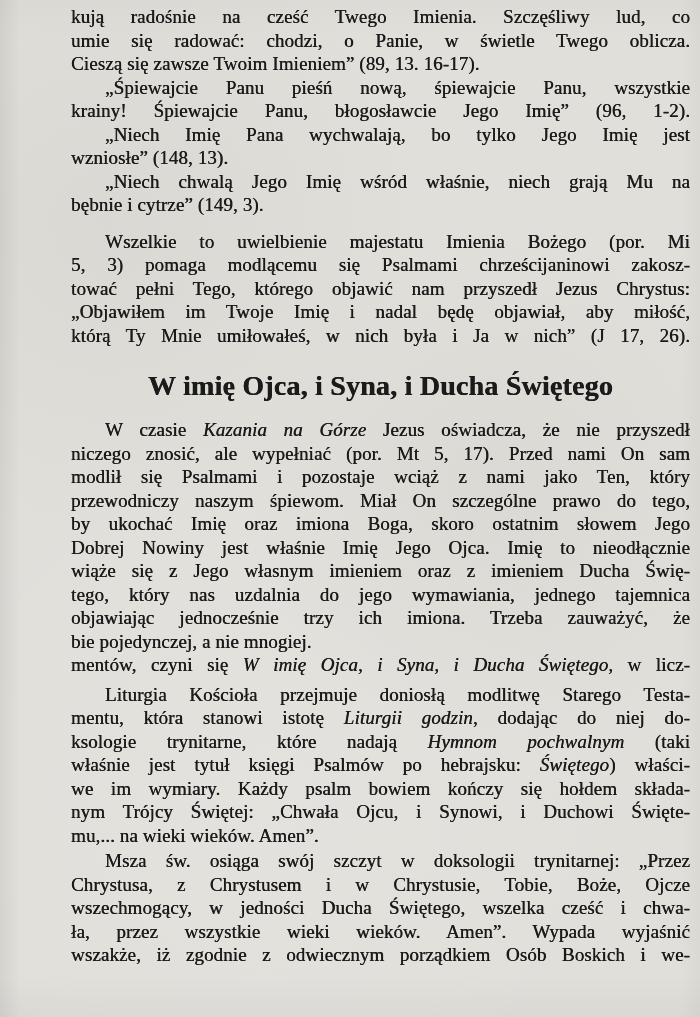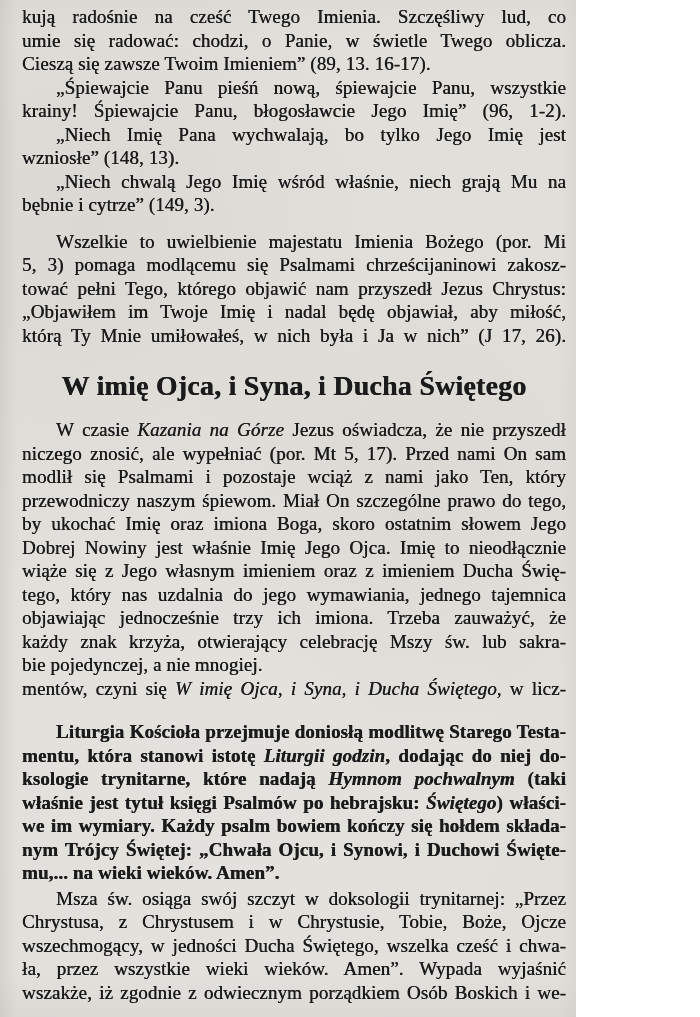--- a/index.html
+++ b/index.html
@@ -5,23 +5,23 @@
   html, body {
     margin: 0;
     padding: 0;
     width: 700px;
     height: 1017px;
     overflow: hidden;
   }
   .scan-page {
     position: relative;
     box-sizing: border-box;
-    width: 576px;
+    width: 700px;
     height: 1017px;
-    padding: 5px 10px 0 22px;
+    padding: 5px 10px 0 71px;
     background-color: #e1dfda;
     background-image:
       radial-gradient(circle at 15% 22%, rgba(115,110,100,0.06), rgba(115,110,100,0.0) 32%),
       radial-gradient(circle at 72% 48%, rgba(115,110,100,0.05), rgba(115,110,100,0.0) 36%),
       radial-gradient(circle at 38% 78%, rgba(255,255,255,0.09), rgba(255,255,255,0.0) 42%),
       linear-gradient(90deg, rgba(0,0,0,0.06), rgba(0,0,0,0) 3%, rgba(0,0,0,0) 97%, rgba(0,0,0,0.03)),
       linear-gradient(180deg, rgba(0,0,0,0.02), rgba(0,0,0,0) 4%, rgba(0,0,0,0) 96%, rgba(0,0,0,0.03));
     font-family: "Liberation Serif", "DejaVu Serif", serif;
     color: #1b1b1b;
   }
@@ -84,25 +84,24 @@
       <div class="text-block">
         <div class="line first-indent">W czasie <i>Kazania na Górze</i> Jezus oświadcza, że nie przyszedł</div>
         <div class="line">niczego znosić, ale wypełniać (por. Mt 5, 17). Przed nami On sam</div>
         <div class="line">modlił się Psalmami i pozostaje wciąż z nami jako Ten, który</div>
         <div class="line">przewodniczy naszym śpiewom. Miał On szczególne prawo do tego,</div>
         <div class="line">by ukochać Imię oraz imiona Boga, skoro ostatnim słowem Jego</div>
         <div class="line">Dobrej Nowiny jest właśnie Imię Jego Ojca. Imię to nieodłącznie</div>
         <div class="line">wiąże się z Jego własnym imieniem oraz z imieniem Ducha Świę-</div>
         <div class="line">tego, który nas uzdalnia do jego wymawiania, jednego tajemnica</div>
         <div class="line">objawiając jednocześnie trzy ich imiona. Trzeba zauważyć, że</div>
-        <div class="line">każdy znak krzyża, otwierający celebrację Mszy św. lub sakra-</div>
         <div class="line no-stretch">bie pojedynczej, a nie mnogiej.</div>
         <div class="line">mentów, czyni się <i>W imię Ojca, i Syna, i Ducha Świętego,</i> w licz-</div>
       </div>
-      <div class="text-block" style="margin-top: 20px; font-weight: bold;">
+      <div class="text-block" style="margin-top: 6px;">
         <div class="line first-indent">Liturgia Kościoła przejmuje doniosłą modlitwę Starego Testa-</div>
         <div class="line">mentu, która stanowi istotę <i>Liturgii godzin</i>, dodając do niej do-</div>
         <div class="line">ksologie trynitarne, które nadają <i>Hymnom pochwalnym</i> (taki</div>
         <div class="line">właśnie jest tytuł księgi Psalmów po hebrajsku: <i>Świętego</i>) właści-</div>
         <div class="line">we im wymiary. Każdy psalm bowiem kończy się hołdem składa-</div>
         <div class="line">nym Trójcy Świętej: „Chwała Ojcu, i Synowi, i Duchowi Święte-</div>
         <div class="line no-stretch">mu,... na wieki wieków. Amen”.</div>
       </div>
       <div class="text-block" style="margin-top: 2px;">
         <div class="line first-indent">Msza św. osiąga swój szczyt w doksologii trynitarnej: „Przez</div>

